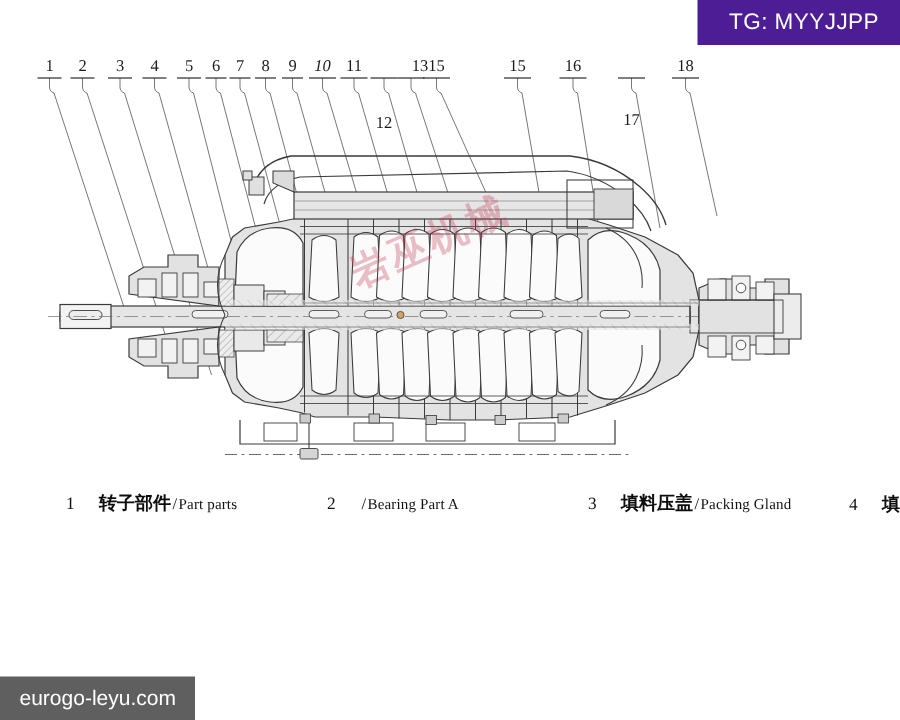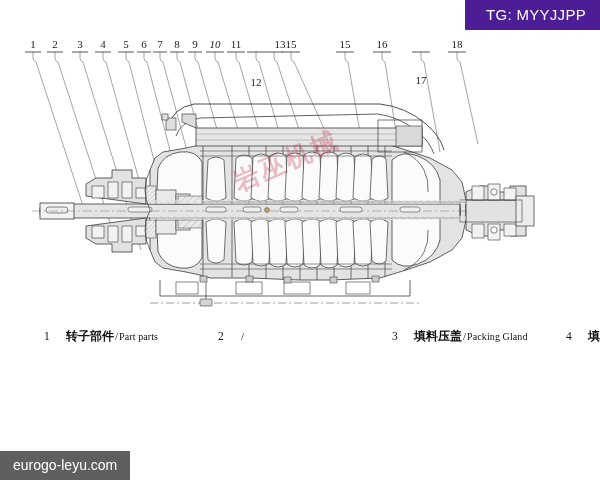--- a/index.html
+++ b/index.html
@@ -420,20 +420,21 @@
 
     <div class="legend-item">
       <span class="legend-idx">1</span>
       <span class="legend-cn">转子部件</span>
       <span class="legend-sep">/</span>
       <span class="legend-en">Part parts</span>
     </div>
     <div class="legend-item">
       <span class="legend-idx">2</span>
       <span class="legend-sep">/</span>
+      <span class="legend-en">Bearing Part A</span>
     </div>
     <div class="legend-item">
       <span class="legend-idx">3</span>
       <span class="legend-cn">填料压盖</span>
       <span class="legend-sep">/</span>
       <span class="legend-en">Packing Gland</span>
     </div>
     <div class="legend-item">
       <span class="legend-idx">4</span>
       <span class="legend-cn">填料环</span>

